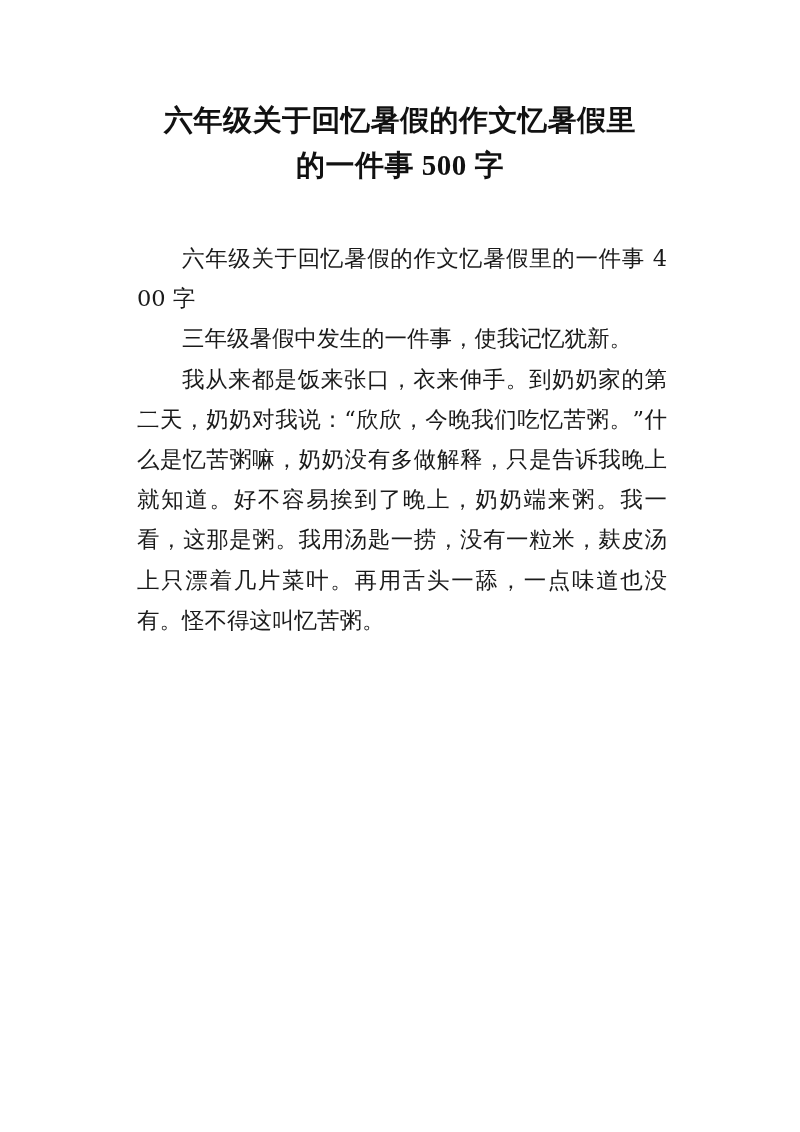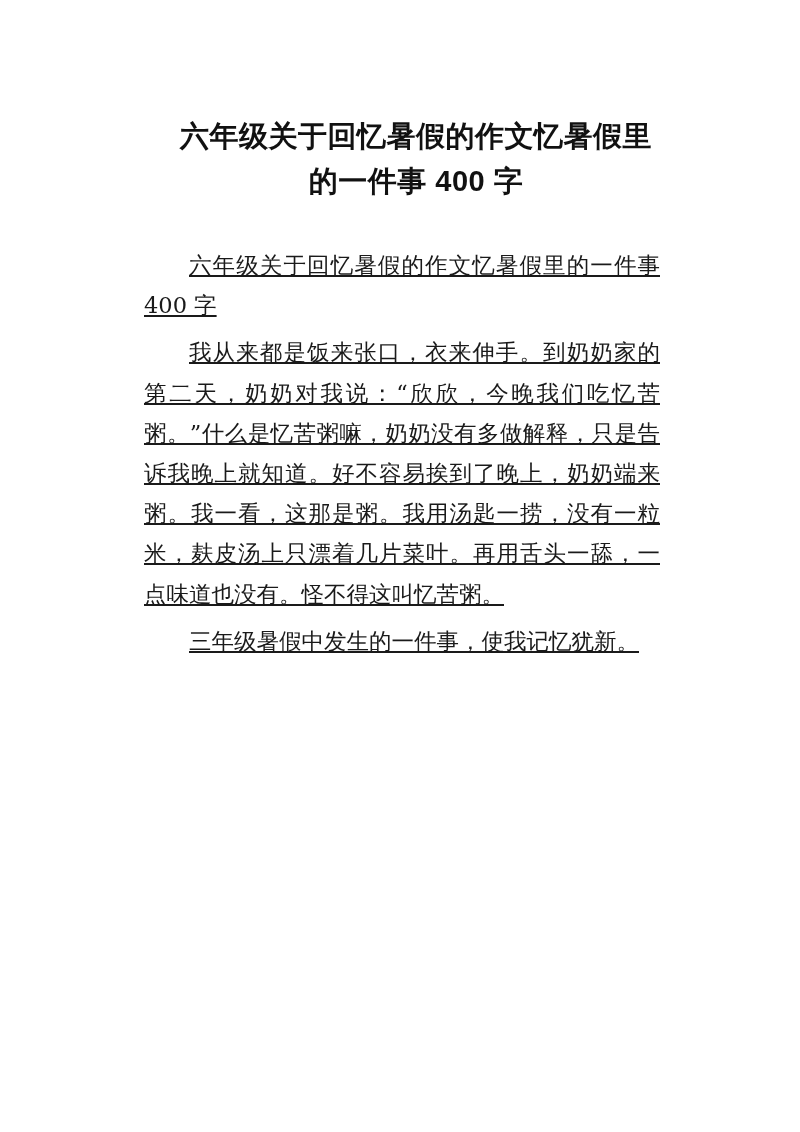--- a/index.html
+++ b/index.html
@@ -20,56 +20,55 @@
       top: 0;
       width: 800px;
       height: 1132px;
       background: #ffffff;
     }
     .title {
       position: absolute;
       left: 100px;
       width: 600px;
       top: 98px;
-      margin: 16px;
+      margin: 0;
       text-align: center;
-      font-family: Liberation Sans, sans-serif;
+      font-family: Liberation Serif, serif;
       font-weight: bold;
       font-size: 29px;
       line-height: 45px;
       color: #111111;
       letter-spacing: 0.5px;
     }
     .title span { display: block; }
     .body {
       position: absolute;
       left: 137px;
       top: 238px;
       width: 530px;
       font-family: "DejaVu Serif", "Liberation Serif", serif;
       font-size: 22.5px;
       line-height: 40.2px;
       color: #1a1a1a;
     }
     .para {
-      margin: 7px;
+      margin: 0;
       text-indent: 45px;
       text-align: justify;
       text-align-last: left;
       word-break: break-all;
-      text-decoration: underline;
     }
   </style>
 </head>
 <body>
 
 <div class="page">
   <h1 class="title">
     <span>六年级关于回忆暑假的作文忆暑假里</span>
-    <span>的一件事 400 字</span>
+    <span>的一件事 500 字</span>
   </h1>
 
   <div class="body">
     <p class="para">六年级关于回忆暑假的作文忆暑假里的一件事 400 字</p>
+    <p class="para">三年级暑假中发生的一件事，使我记忆犹新。</p>
     <p class="para">我从来都是饭来张口，衣来伸手。到奶奶家的第二天，奶奶对我说：“欣欣，今晚我们吃忆苦粥。”什么是忆苦粥嘛，奶奶没有多做解释，只是告诉我晚上就知道。好不容易挨到了晚上，奶奶端来粥。我一看，这那是粥。我用汤匙一捞，没有一粒米，麸皮汤上只漂着几片菜叶。再用舌头一舔，一点味道也没有。怪不得这叫忆苦粥。</p>
-    <p class="para">三年级暑假中发生的一件事，使我记忆犹新。</p>
   </div>
 </div>
 
 </body></html>

